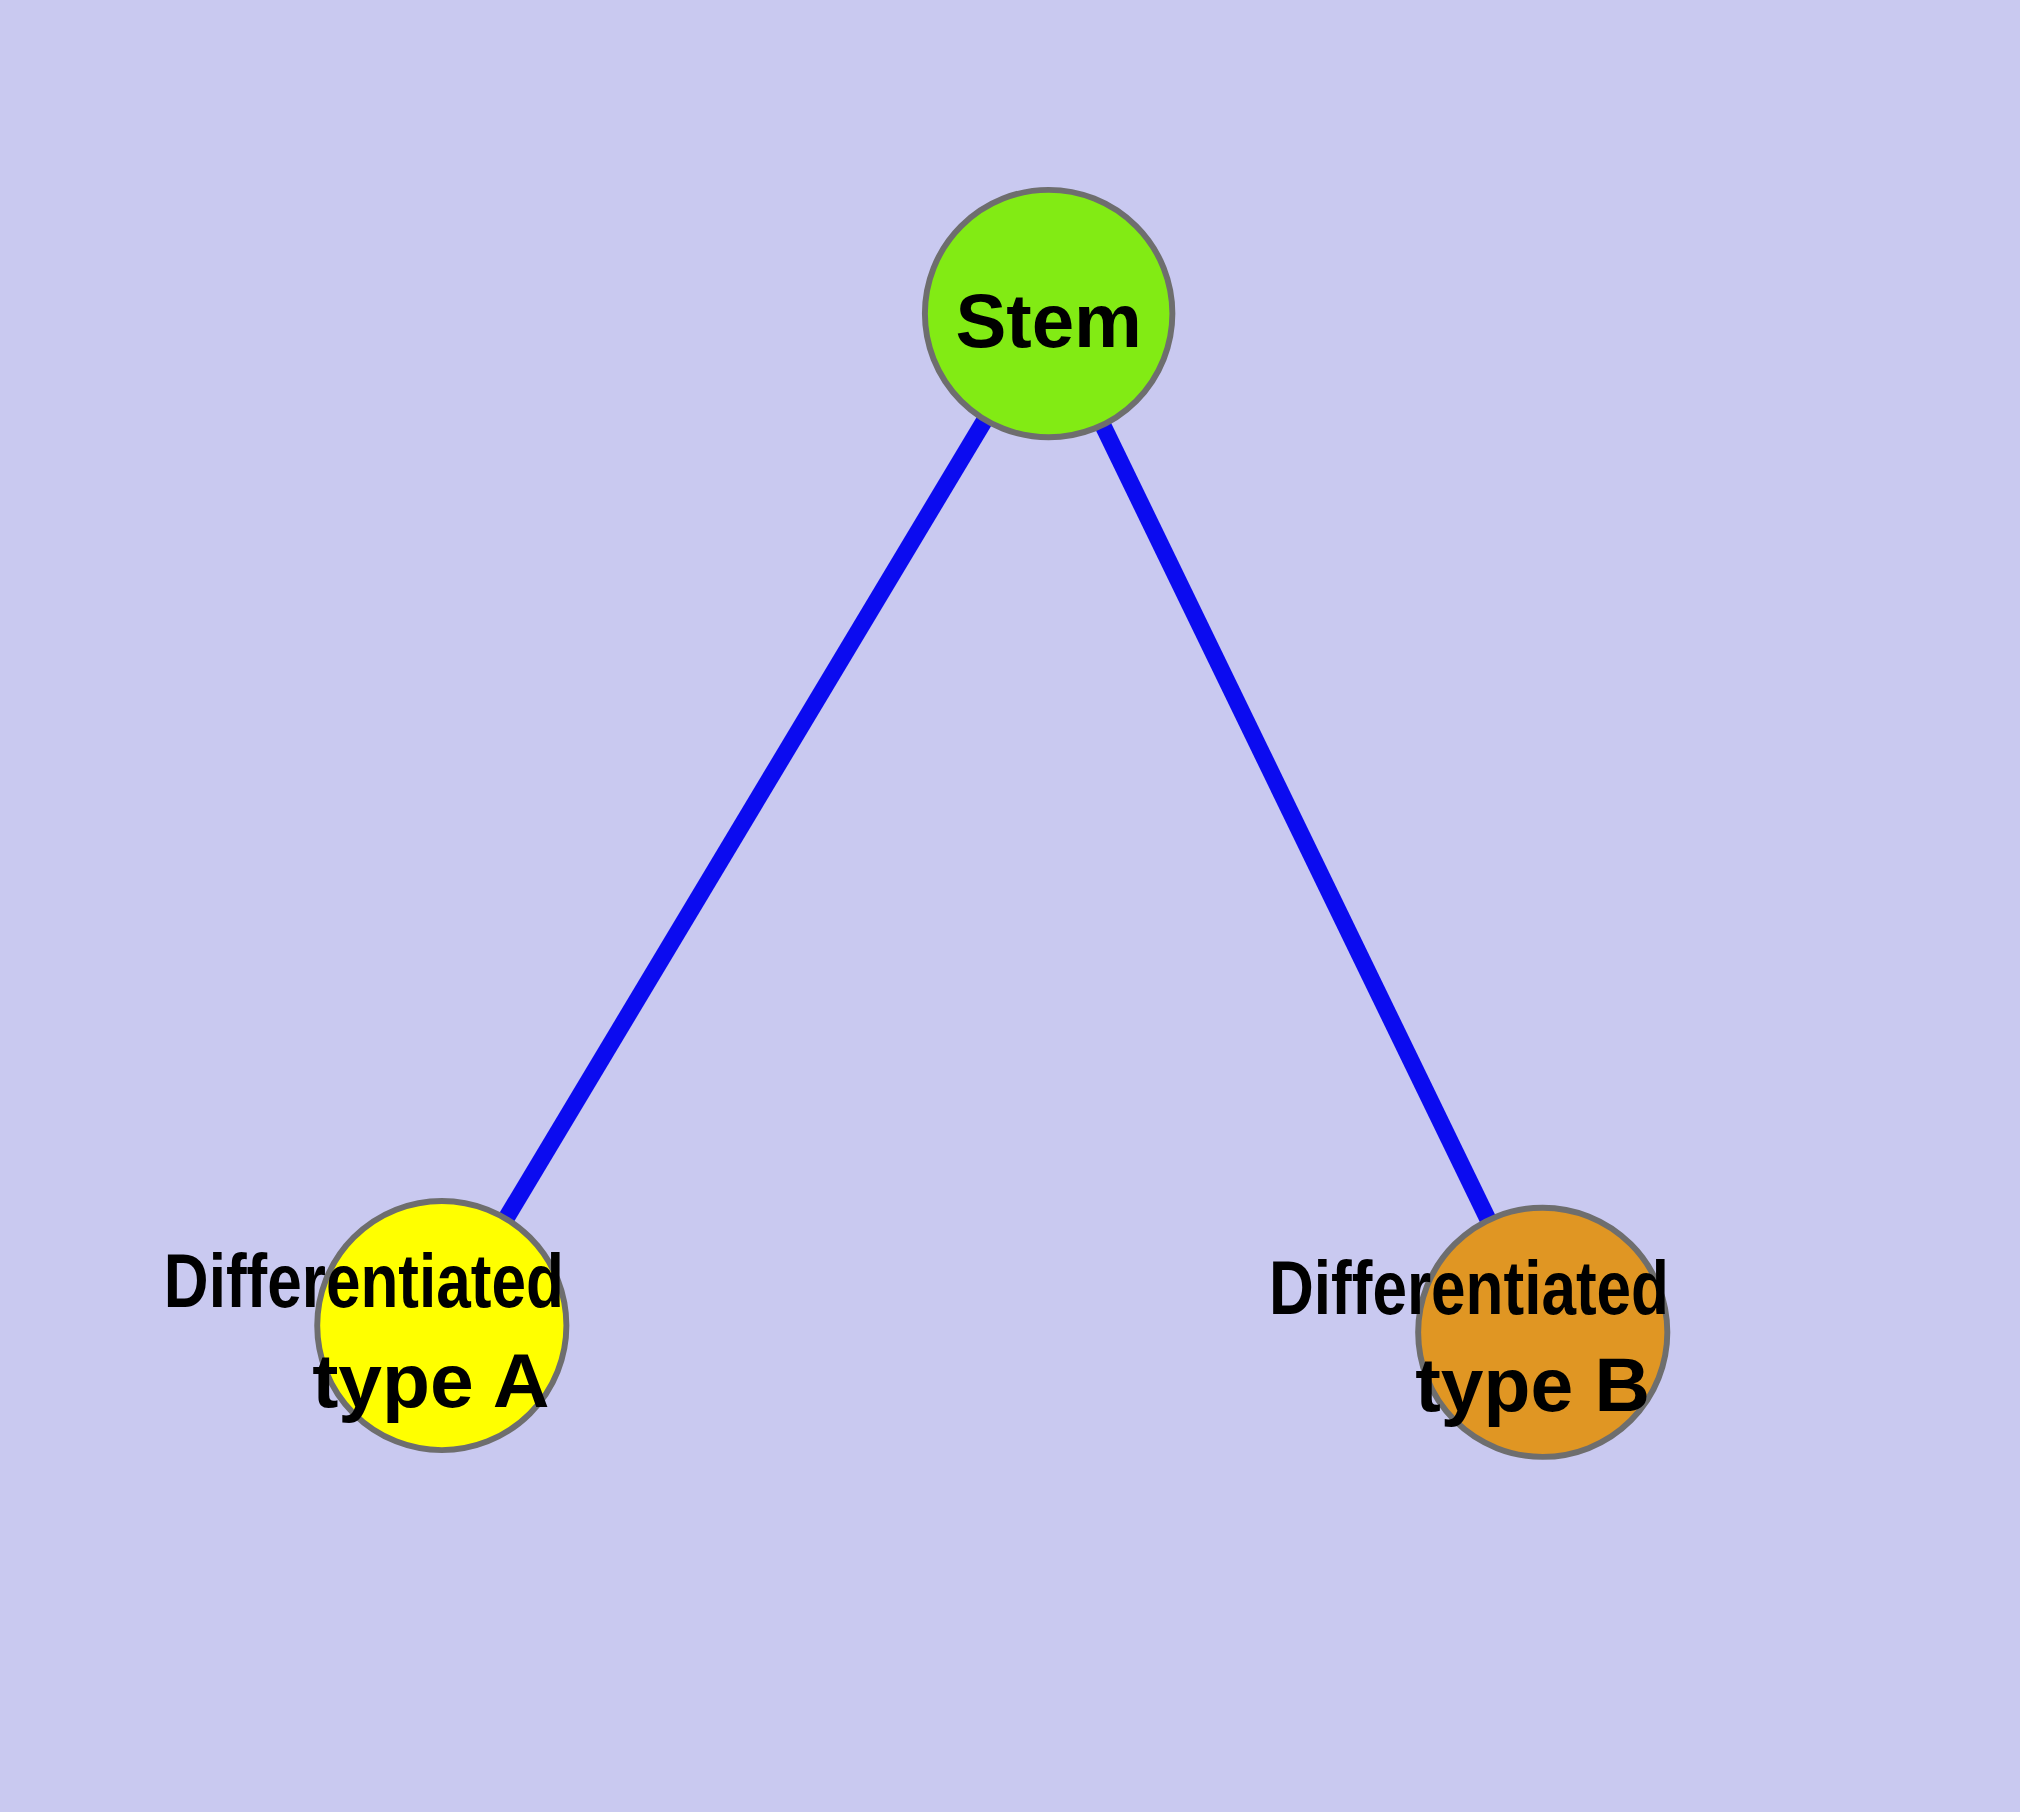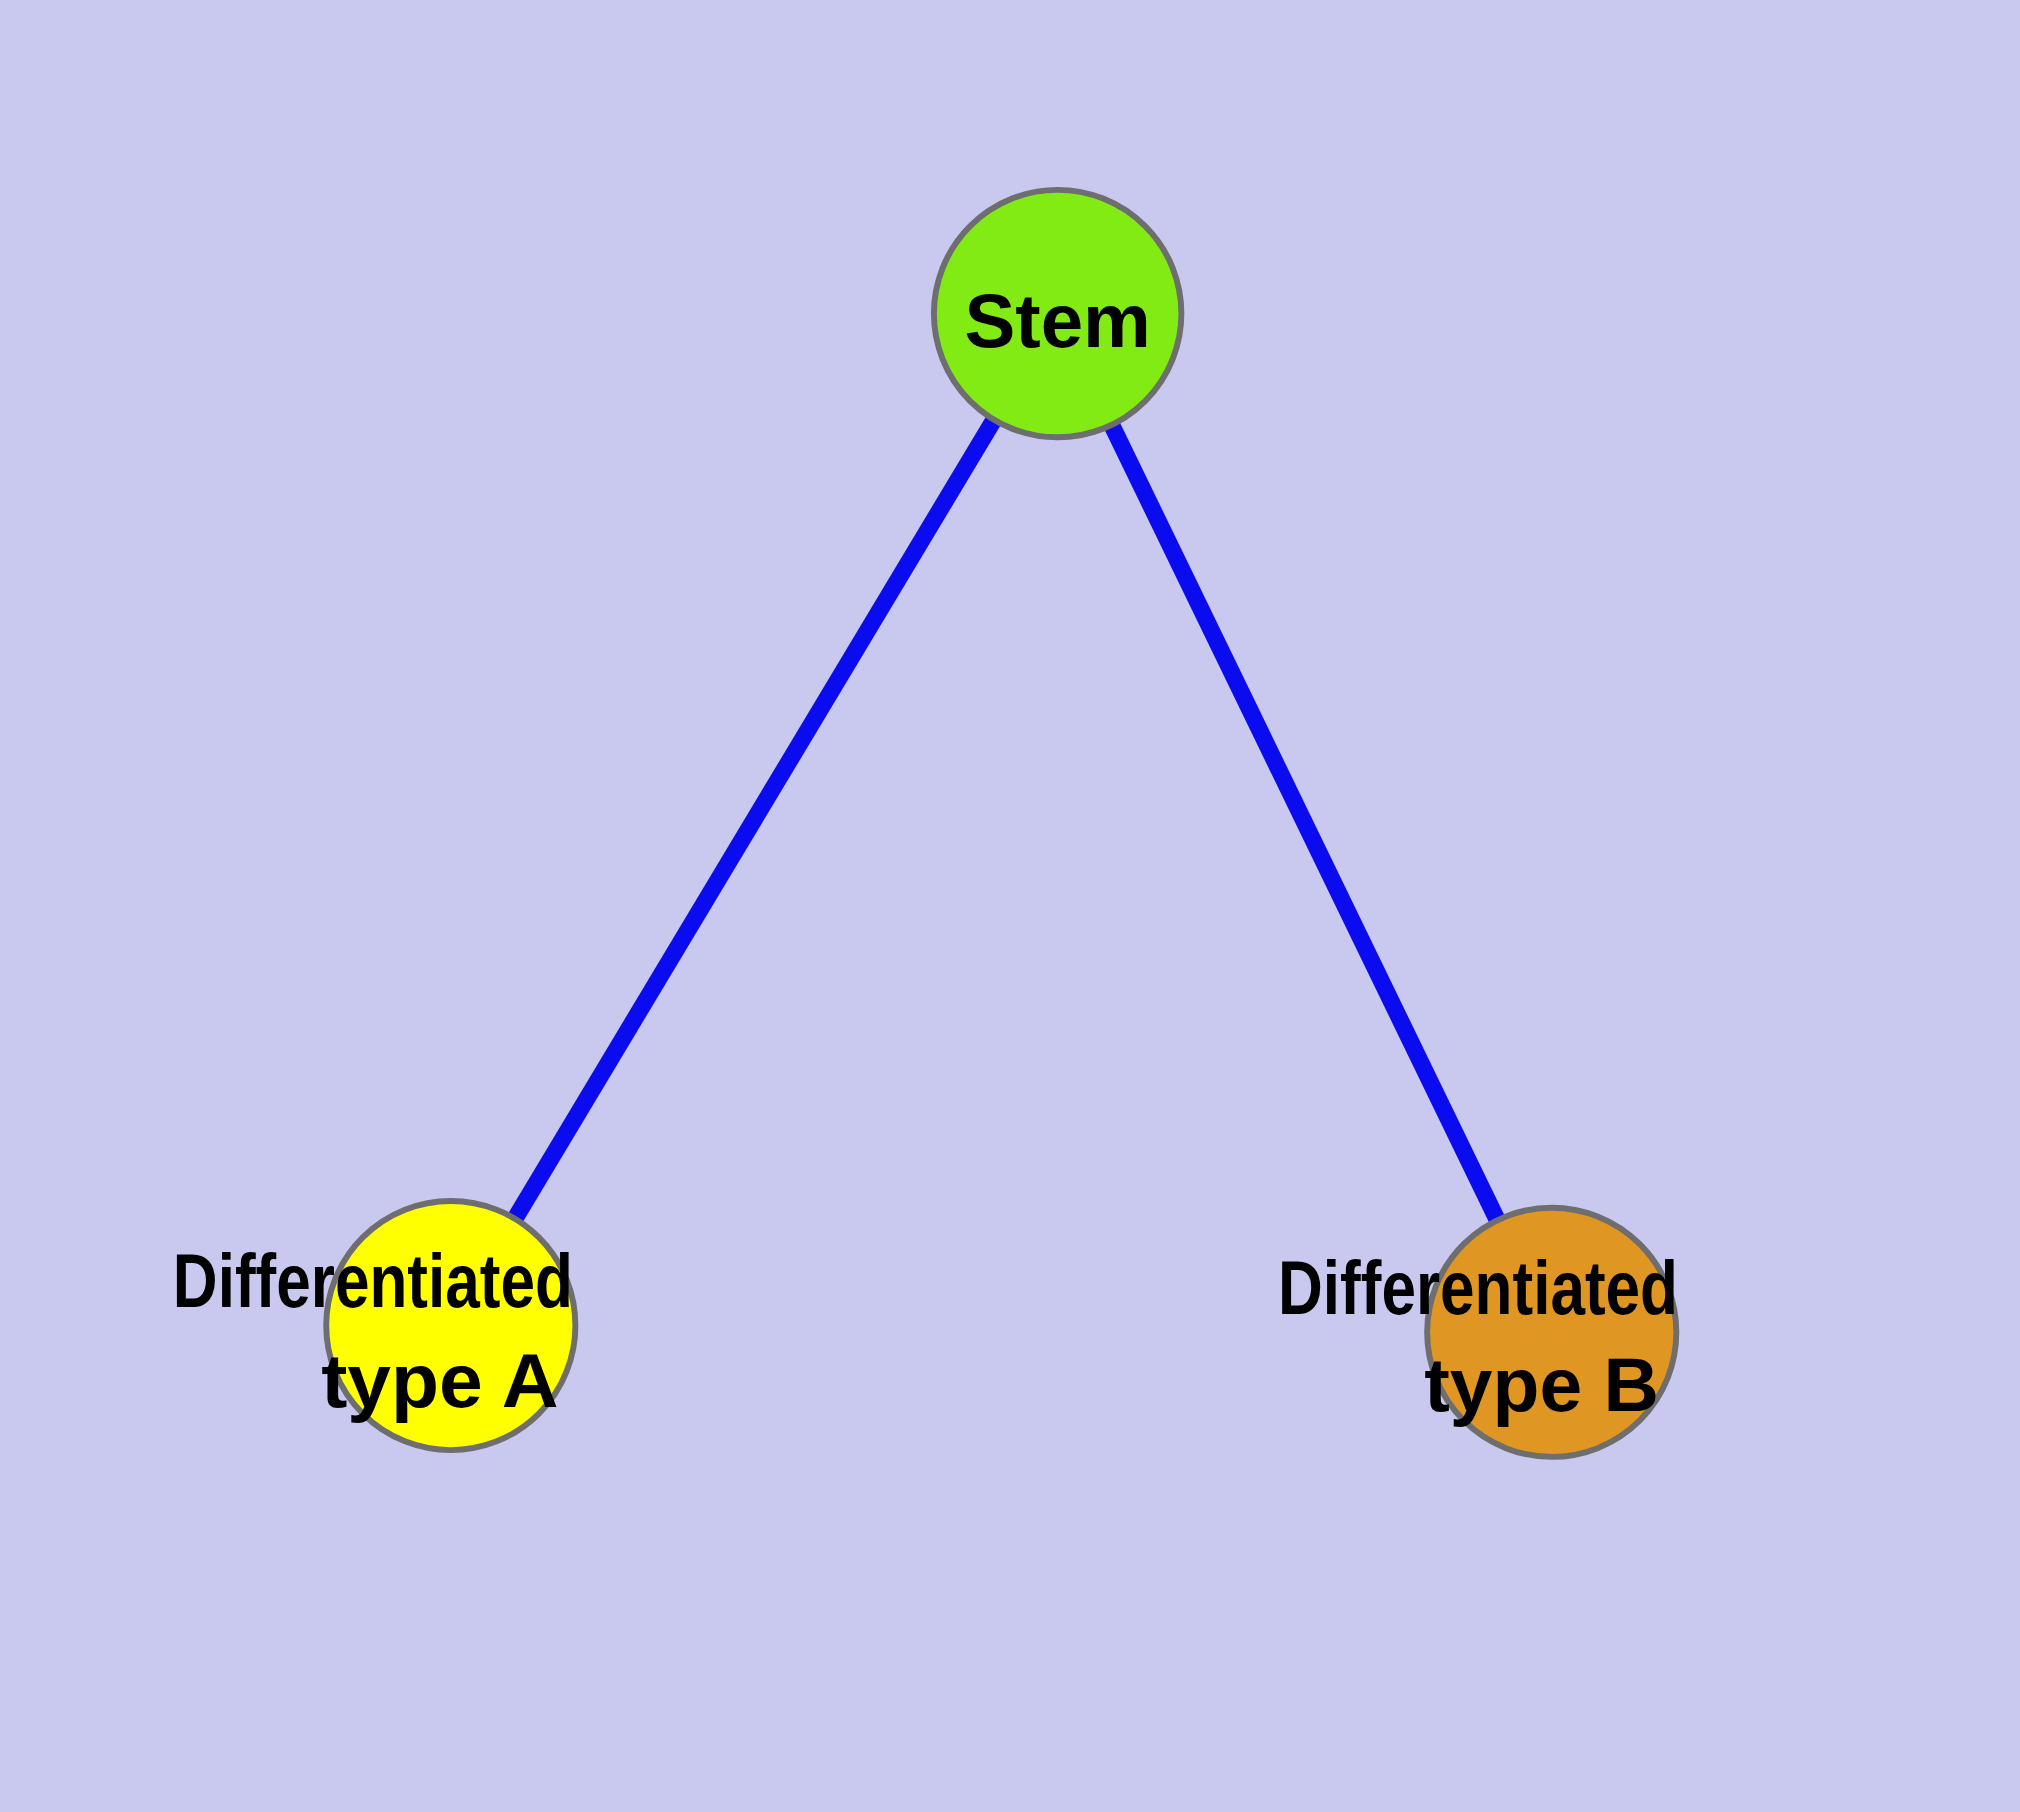--- a/index.html
+++ b/index.html
@@ -6,21 +6,20 @@
     margin: 0;
     padding: 0;
     width: 2021px;
     height: 1812px;
     overflow: hidden;
     background: #c9c9f0;
   }
   .diagram-wrap {
     width: 1639px;
     height: 1812px;
-    margin-left: 9px;
   }
   svg {
     display: block;
   }
   .node-label {
     font-family: "Liberation Sans", "DejaVu Sans", sans-serif;
     font-weight: bold;
     font-size: 90px;
     fill: #000000;
   }

